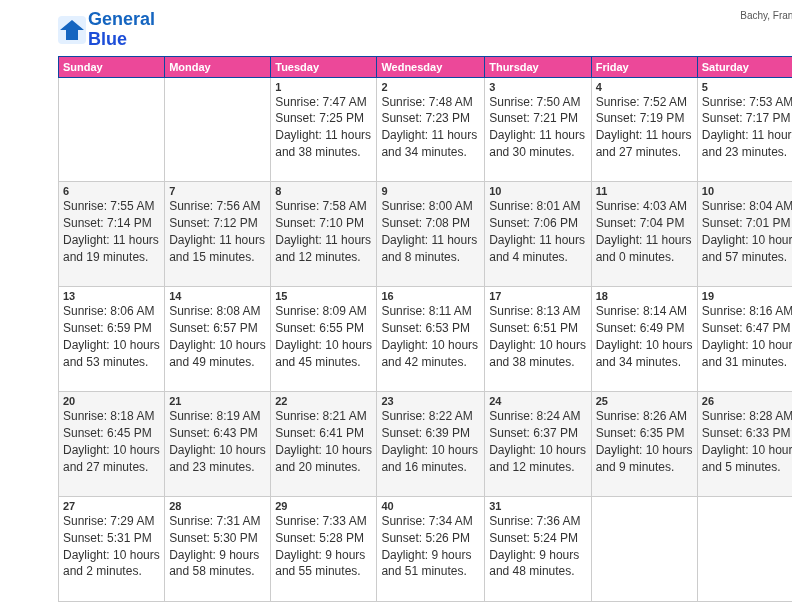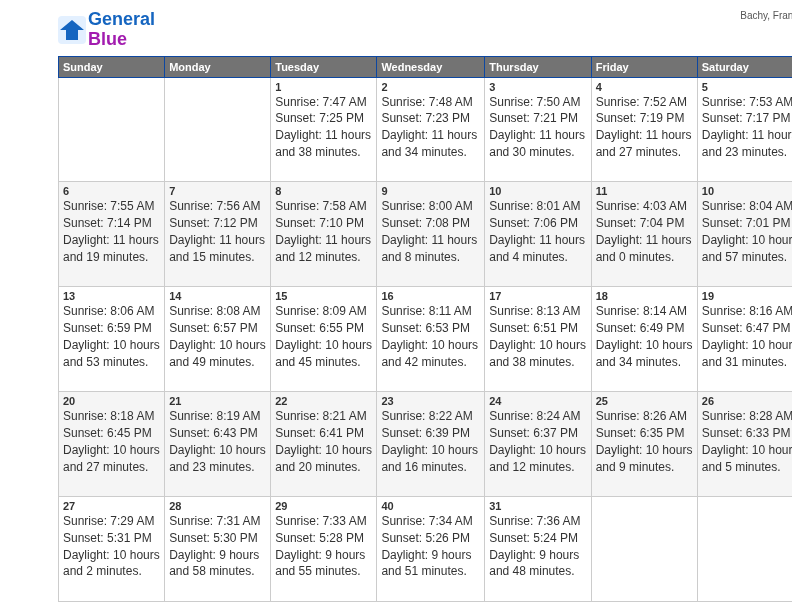--- a/index.html
+++ b/index.html
@@ -55,21 +55,21 @@
     .location {
       font-size: 10px;
       color: #555;
     }
     .calendar-table {
       width: 100%;
       border-collapse: collapse;
       flex: 1;
     }
     .calendar-table th {
-      background: #737373;
+      background: #ec4899;
       color: #fff;
       font-size: 11px;
       font-weight: bold;
       padding: 4px 4px;
       text-align: left;
       border: 1px solid #0d47a1;
     }
     .calendar-table td {
       border: 1px solid #ccc;
       vertical-align: top;
@@ -105,21 +105,21 @@
   <div class="header">
     <div class="logo">
       <div class="logo-icon">
         <svg width="28" height="28" viewBox="0 0 28 28">
           <rect x="0" y="0" width="28" height="28" fill="#e3f0ff" rx="4"></rect>
           <polygon points="14,4 26,14 20,14 20,24 8,24 8,14 2,14" fill="#1565c0"></polygon>
         </svg>
       </div>
       <div class="logo-text">
         <div><span>General</span></div>
-        <div><span style="color:#a21caf">Blue</span></div>
+        <div><span style="color:#1d4ed8">Blue</span></div>
       </div>
     </div>
     <div class="title-area">
       <div class="location">Bachy, France</div>
     </div>
   </div>
 
   <table class="calendar-table">
     <thead>
       <tr>

